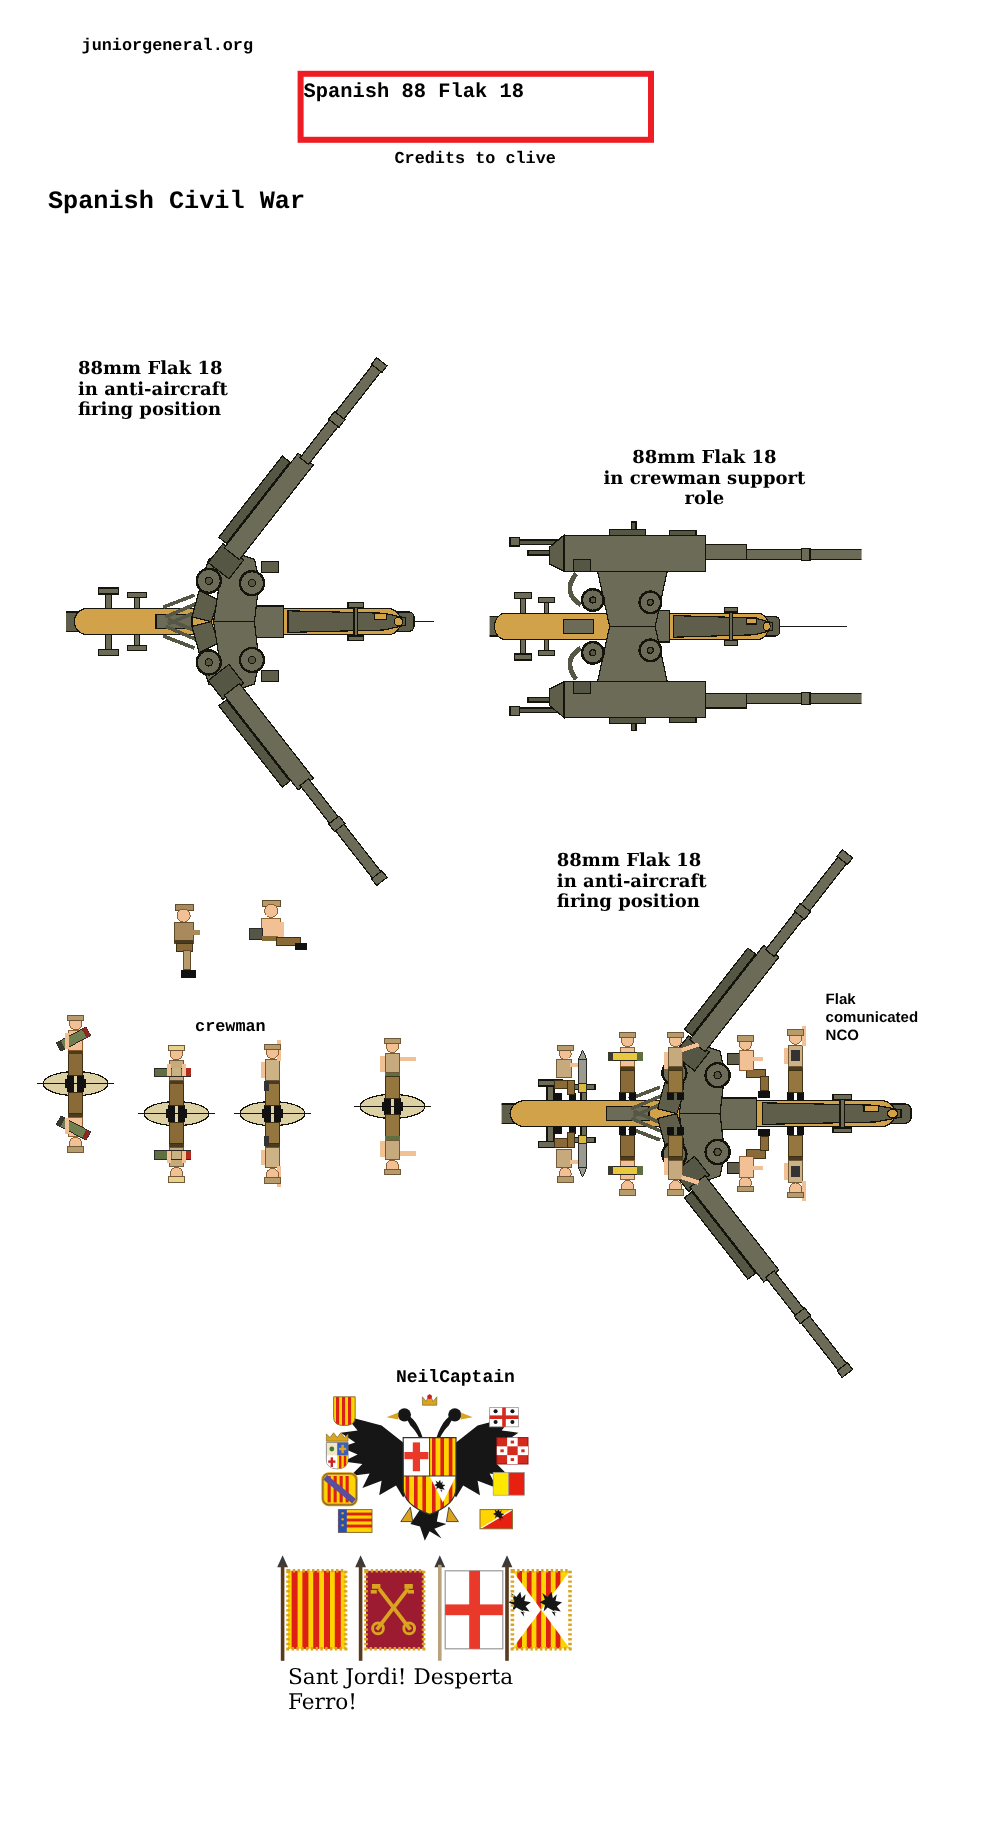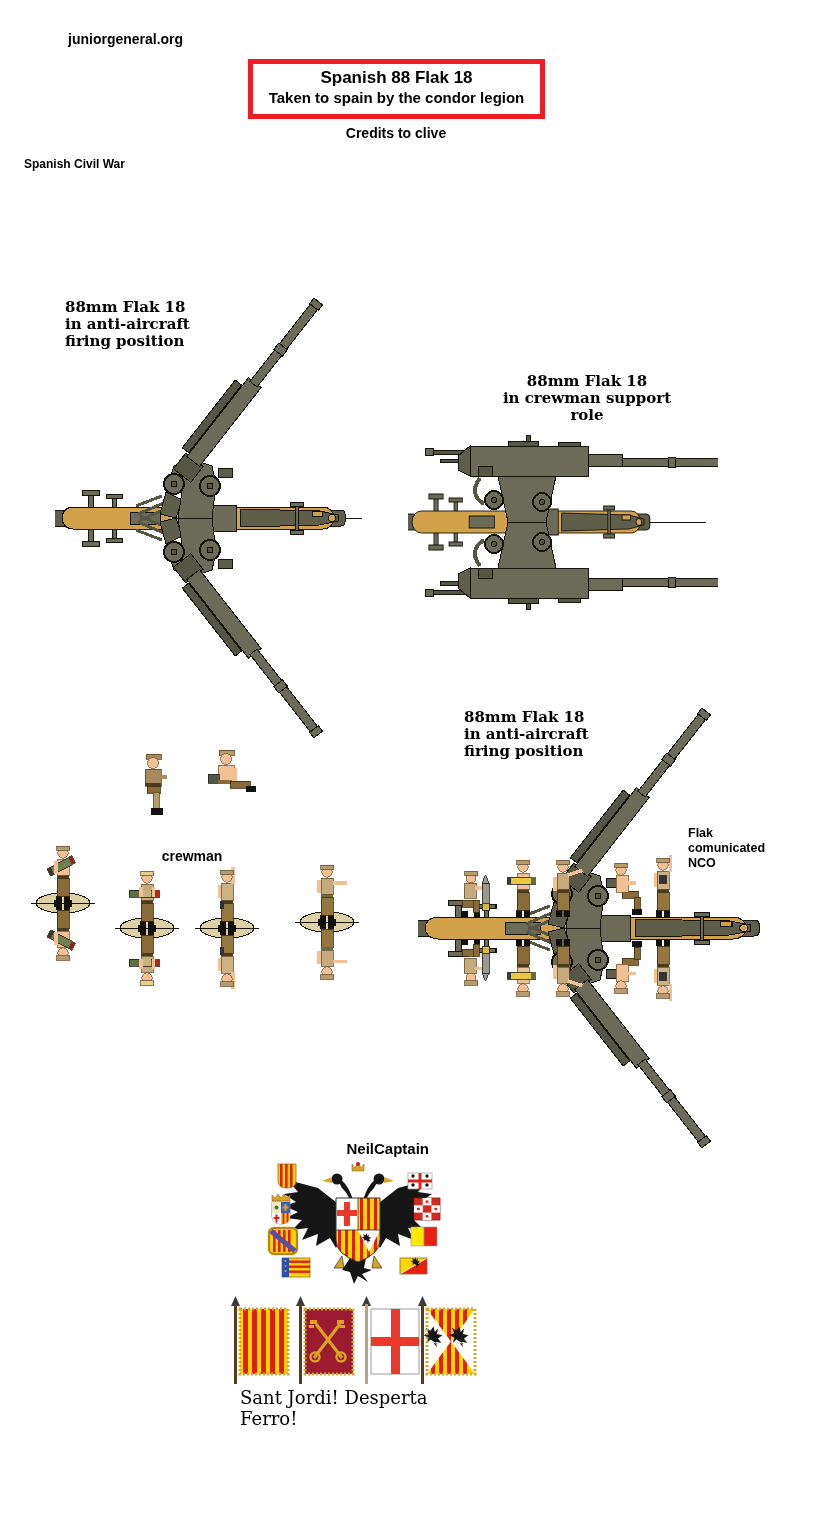--- a/index.html
+++ b/index.html
@@ -1,27 +1,27 @@
 <!DOCTYPE html>
 <html><head>
 <meta charset="utf-8">
 <style>
   html,body{margin:0;padding:0;background:#fff;}
   .canvas{position:relative;width:840px;height:1524px;background:#ffffff;overflow:hidden;
           font-family:"Liberation Sans",sans-serif;color:#000;}
   .abs{position:absolute;}
-  .sans-b{font-family:Liberation Sans, sans-serif;font-weight:bold;}
+  .sans-b{font-family:Liberation Mono, monospace;font-weight:bold;}
   .serif-b{font-family:"DejaVu Serif",serif;font-weight:bold;}
   .serif{font-family:"DejaVu Serif",serif;}
   .site{left:68px;top:31px;font-size:14px;}
-  .titlebox{left:248px;top:59px;width:287px;height:50px;border:5px solid #ee1c23;text-align:center;}
+  .titlebox{left:248px;top:59px;width:287px;height:50px;border:5px solid #ee1c23;text-align:left;}
   .titlebox .t1{font-size:17px;line-height:22px;margin-top:3px;}
   .titlebox .t2{font-size:15px;line-height:18px;}
   .credits{left:296px;top:125px;width:200px;text-align:center;font-size:14px;}
-  .war{left:24px;top:157px;font-size:12px;}
+  .war{left:40px;top:157px;font-size:21px;}
   .cap{font-size:15px;line-height:17px;margin-left:27px;}
   .cap span{display:block;}
   .cap1{left:38px;top:299px;}
   .cap2{left:460px;top:373px;width:200px;text-align:center;}
   .cap3{left:437px;top:709px;}
   .crewlbl{left:152px;top:820px;width:80px;text-align:center;font-size:14px;margin-top:28px;}
   .ncolbl{left:688px;top:826px;font-size:12.5px;line-height:15px;font-weight:bold;}
   .ncolbl span{display:block;}
   .neil{left:289px;top:1140px;width:140px;text-align:right;font-size:15px;}
   .motto{left:240px;top:1387px;width:240px;font-size:18px;}
@@ -237,21 +237,20 @@
       <g id="miniEagle">
         <path d="M0,0 l-7,-4 -3,3 1,-5 -4,-2 4,-2 -2,-5 4,3 3,-4 1,5 3,-3 -1,5 5,1 -4,3 3,4 -5,-1 1,5 -3,-4 z" fill="#161616"></path>
       </g>
     </defs>
   </svg>
 
   <div class="abs sans-b site">juniorgeneral.org</div>
 
   <div class="abs titlebox">
     <div class="sans-b t1">Spanish 88 Flak 18</div>
-    <div class="sans-b t2">Taken to spain by the condor legion</div>
   </div>
 
   <div class="abs sans-b credits">Credits to clive</div>
   <div class="abs sans-b war">Spanish Civil War</div>
 
   <div class="abs serif-b cap cap1">
     <span>88mm Flak 18</span>
     <span>in anti-aircraft</span>
     <span>firing position</span>
   </div>

